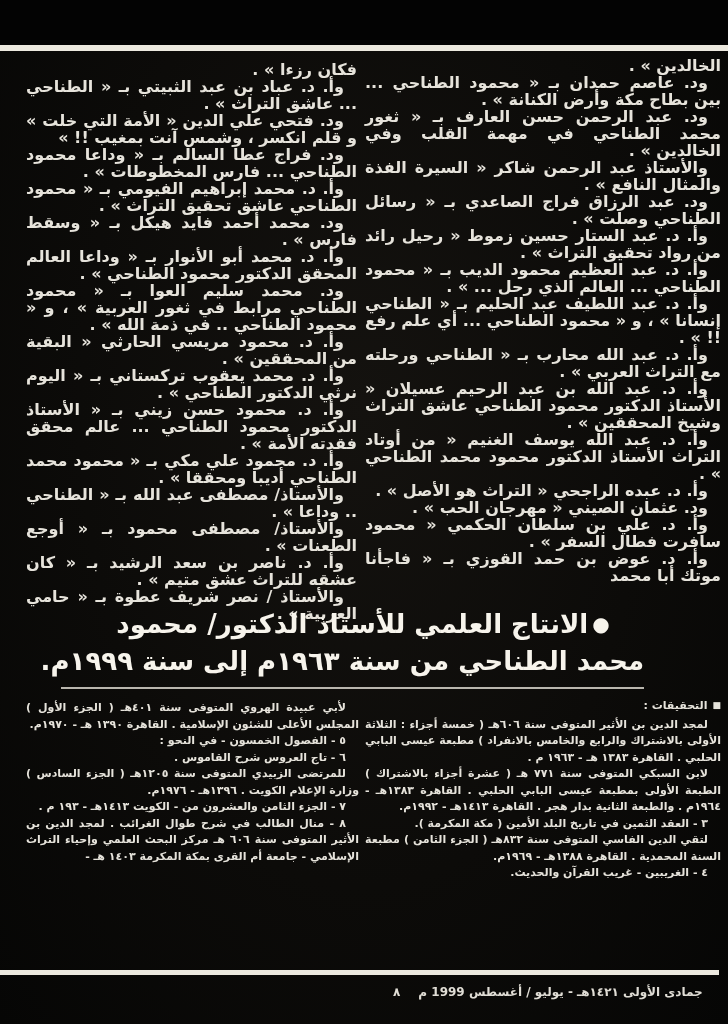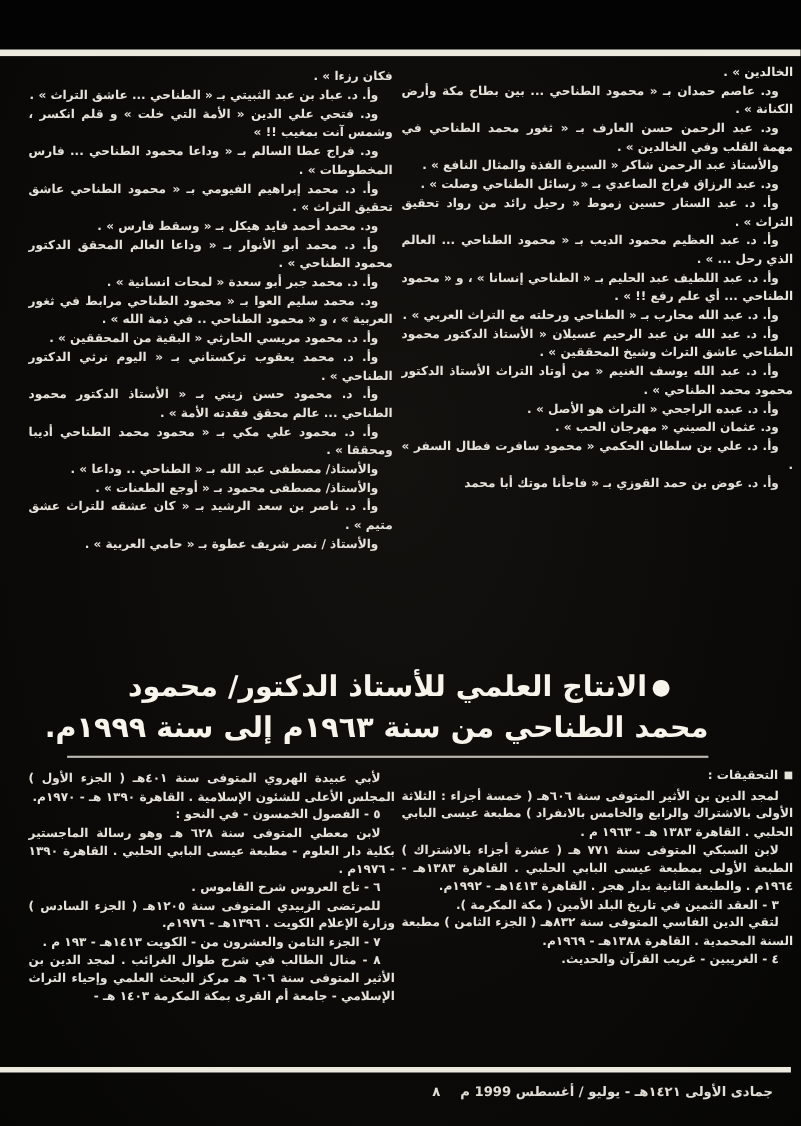--- a/index.html
+++ b/index.html
@@ -8,21 +8,21 @@
     background:radial-gradient(ellipse at 50% 40%, #14120f 0%, #0c0b09 55%, #060605 100%);
     font-family:"DejaVu Sans", sans-serif;
     color:#e6e3db;
     direction:rtl;
   }
   .top-band{position:absolute;top:0;left:0;width:728px;height:45px;background:#030303;}
   .top-rule{position:absolute;top:45px;left:0;width:728px;height:6px;background:#ece9df;}
   .col{position:absolute;direction:rtl;text-align:justify;text-align-last:right;font-weight:bold;}
   .col .para{margin:0;padding:0;text-indent:13px;}
   .col .para.cont{text-indent:0;}
-  .top-cols{font-size:11px;line-height:17px;}
+  .top-cols{font-size:16px;line-height:17px;}
   .col-top-right{top:57px;left:365px;width:356px;}
   .col-top-left{top:61px;left:26px;width:331px;}
   .heading{position:absolute;top:606px;right:84px;width:562px;text-align:center;direction:rtl;
     color:#f7f4ec;font-weight:bold;font-size:26px;line-height:37px;letter-spacing:0px;}
   .heading .h-line{white-space:nowrap;}
   .heading .bullet{font-size:20px;vertical-align:2px;margin-left:4px;}
   .heading-underline{position:absolute;top:687px;left:61px;width:583px;height:2px;background:#b9b6ae;}
   .bottom-cols{font-size:11px;line-height:16.5px;}
   .col-bot-right{top:697px;left:365px;width:356px;}
   .col-bot-left{top:700px;left:26px;width:333px;}
@@ -65,21 +65,20 @@
   <div class="col top-cols col-top-left">
     <p class="para cont">فكان رزءا » .</p>
     <div>
 
     <p class="para">وأ. د. عباد بن عبد الثبيتي بـ « الطناحي ... عاشق التراث » .</p>
         <p class="para">ود. فتحي علي الدين « الأمة التي خلت » و قلم انكسر ، وشمس آنت بمغيب !! »</p>
         <p class="para">ود. فراج عطا السالم بـ « وداعا محمود الطناحي ... فارس المخطوطات » .</p>
         <p class="para">وأ. د. محمد إبراهيم الفيومي بـ « محمود الطناحي عاشق تحقيق التراث » .</p>
         <p class="para">ود. محمد أحمد فايد هيكل بـ « وسقط فارس » .</p>
         <p class="para">وأ. د. محمد أبو الأنوار بـ « وداعا العالم المحقق الدكتور محمود الطناحي » .</p>
-        <p class="para">وأ. د. محمد جبر أبو سعدة « لمحات انسانية » .</p>
         <p class="para">ود. محمد سليم العوا بـ « محمود الطناحي مرابط في ثغور العربية » ، و « محمود الطناحي .. في ذمة الله » .</p>
         <p class="para">وأ. د. محمود مريسي الحارثي « البقية من المحققين » .</p>
         <p class="para">وأ. د. محمد يعقوب تركستاني بـ « اليوم نرثي الدكتور الطناحي » .</p>
         <p class="para">وأ. د. محمود حسن زيني بـ « الأستاذ الدكتور محمود الطناحي ... عالم محقق فقدته الأمة » .</p>
         <p class="para">وأ. د. محمود علي مكي بـ « محمود محمد الطناحي أديبا ومحققا » .</p>
         <p class="para">والأستاذ/ مصطفى عبد الله بـ « الطناحي .. وداعا » .</p>
         <p class="para">والأستاذ/ مصطفى محمود بـ « أوجع الطعنات » .</p>
         <p class="para">وأ. د. ناصر بن سعد الرشيد بـ « كان عشقه للتراث عشق متيم » .</p>
         <p class="para">والأستاذ / نصر شريف عطوة بـ « حامي العربية » .</p>
       </div>
@@ -101,21 +100,20 @@
         <p class="para">لتقي الدين الفاسي المتوفى سنة ٨٣٢هـ ( الجزء الثامن ) مطبعة السنة المحمدية . القاهرة ١٣٨٨هـ - ١٩٦٩م.</p>
         <p class="para">٤ - الغريبين - غريب القرآن والحديث.</p>
       </div>
   </div>
 
   <div class="col bottom-cols col-bot-left">
     <div>
 
     <p class="para">لأبي عبيدة الهروي المتوفى سنة ٤٠١هـ ( الجزء الأول ) المجلس الأعلى للشئون الإسلامية . القاهرة ١٣٩٠ هـ - ١٩٧٠م.</p>
         <p class="para">٥ - الفصول الخمسون - في النحو :</p>
-        <p class="para">لابن معطي المتوفى سنة ٦٢٨ هـ وهو رسالة الماجستير بكلية دار العلوم - مطبعة عيسى البابي الحلبي . القاهرة ١٣٩٠ - ١٩٧٦م .</p>
         <p class="para">٦ - تاج العروس شرح القاموس .</p>
         <p class="para">للمرتضى الزبيدي المتوفى سنة ١٢٠٥هـ ( الجزء السادس ) وزارة الإعلام الكويت . ١٣٩٦هـ - ١٩٧٦م.</p>
         <p class="para">٧ - الجزء الثامن والعشرون من - الكويت ١٤١٣هـ - ١٩٣ م .</p>
         <p class="para">٨ - منال الطالب في شرح طوال الغرائب . لمجد الدين بن الأثير المتوفى سنة ٦٠٦ هـ مركز البحث العلمي وإحياء التراث الإسلامي - جامعة أم القرى بمكة المكرمة ١٤٠٣ هـ -</p>
       </div>
   </div>
 
   <div class="footer-rule"></div>
   <div class="footer">
     <span class="pagenum">٨</span>

